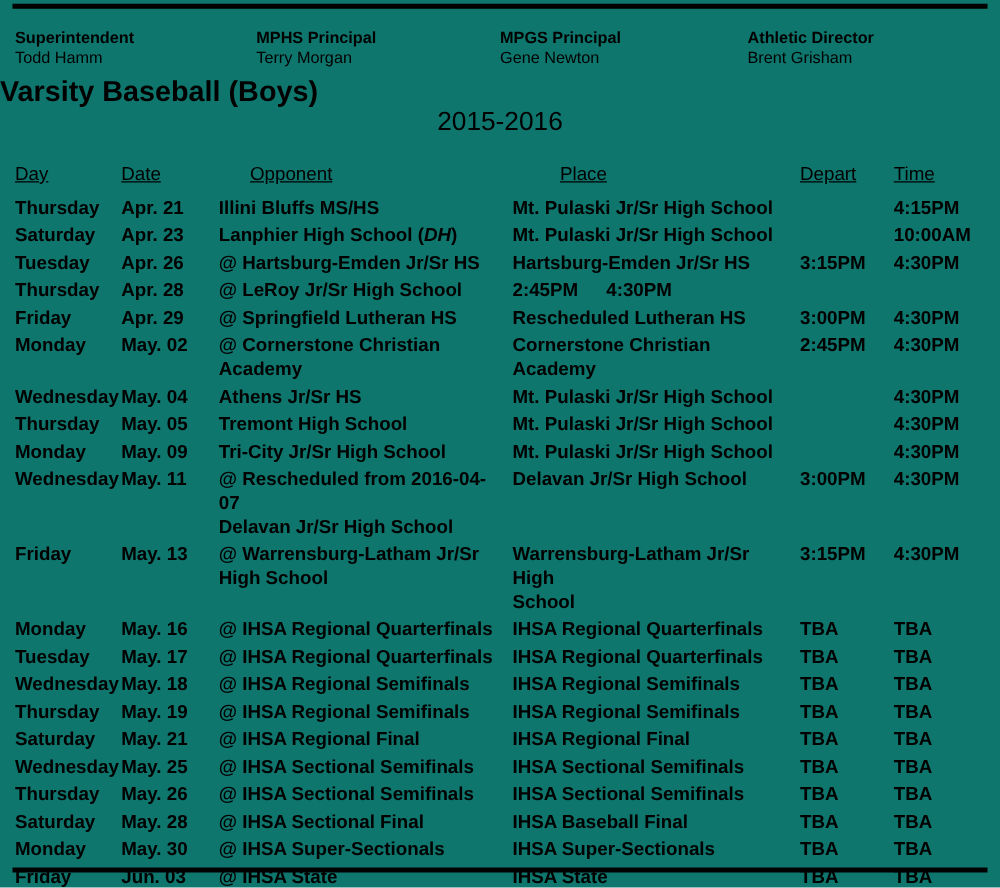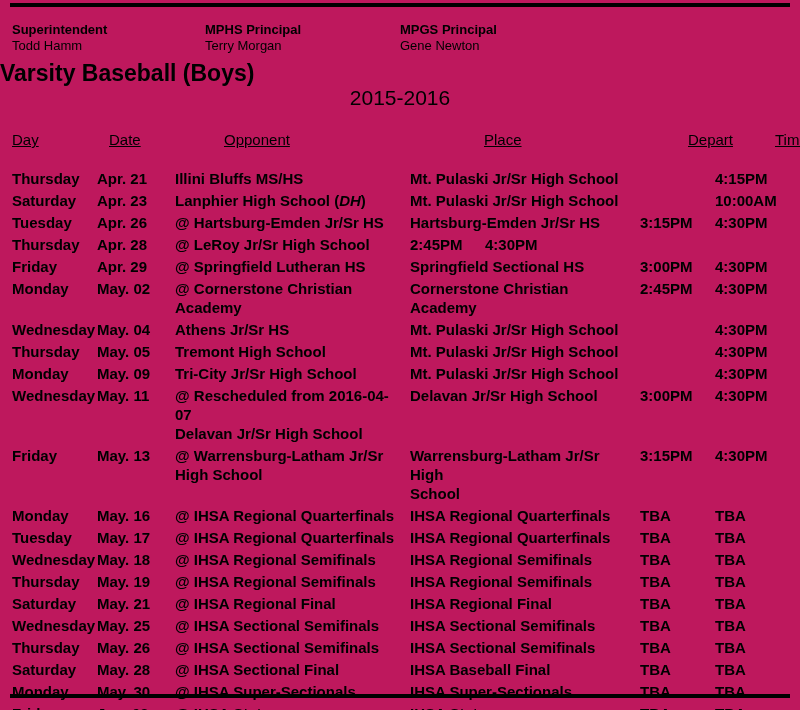--- a/index.html
+++ b/index.html
@@ -2,21 +2,21 @@
 <html><head>
 <meta charset="utf-8">
 <style>
   * { margin: 0; padding: 0; box-sizing: border-box; }
   html, body { background: #ffffff; }
   body { font-family: "Liberation Sans", sans-serif; color: #000; }
   .page {
     position: relative;
     width: 800px;
     height: 710px;
-    background: #be185d;
+    background: #0f766e;
     overflow: hidden;
   }
   .rule {
     height: 4px;
     background: #000;
     margin: 0 10px;
   }
   .rule.top { margin-top: 3px; }
   .rule.bottom { position: absolute; left: 0; right: 0; bottom: 12px; }
 
@@ -39,21 +39,21 @@
   }
   .subtitle {
     text-align: center;
     font-size: 21px;
     line-height: 23px;
   }
 
   
   .sched { padding-left: 12px; margin-top: 21px; }
   .trow, .thead { display: flex; align-items: flex-start; }
-  .thead { margin-bottom: 19px; font-size: 15px; line-height: 20px; gap: 12px; }
+  .thead { margin-bottom: 7px; font-size: 15px; line-height: 20px; }
   .thead .hcell span { text-decoration: underline; }
   .c, .hcell { flex: 0 0 auto; }
   .col-day    { width: 85px; }
   .col-date   { width: 78px; }
   .col-opp    { width: 235px; padding-right: 6px; }
   .col-place  { width: 230px; padding-right: 12px; }
   .col-depart { width: 75px; }
   .col-time   { width: 75px; }
   .hcell.col-opp span   { margin-left: 25px; }
   .hcell.col-place span { margin-left: 38px; }
@@ -80,20 +80,24 @@
       <div class="o-name">Todd Hamm</div>
     </div>
     <div class="official">
       <div class="o-title">MPHS Principal</div>
       <div class="o-name">Terry Morgan</div>
     </div>
     <div class="official">
       <div class="o-title">MPGS Principal</div>
       <div class="o-name">Gene Newton</div>
     </div>
+    <div class="official">
+      <div class="o-title">Athletic Director</div>
+      <div class="o-name">Brent Grisham</div>
+    </div>
   </div>
 
   <div class="title">Varsity Baseball (Boys)</div>
   <div class="subtitle">2015-2016</div>
 
   <div class="sched">
     <div class="thead">
       <div class="hcell col-day"><span>Day</span></div>
       <div class="hcell col-date"><span>Date</span></div>
       <div class="hcell col-opp"><span>Opponent</span></div>
@@ -130,21 +134,21 @@
           <div class="c col-day">Thursday</div>
           <div class="c col-date">Apr. 28</div>
           <div class="c col-opp">@ LeRoy Jr/Sr High School</div>
           <div class="c col-depart">2:45PM</div>
           <div class="c col-time">4:30PM</div>
         </div>
         <div class="trow">
           <div class="c col-day">Friday</div>
           <div class="c col-date">Apr. 29</div>
           <div class="c col-opp">@ Springfield Lutheran HS</div>
-          <div class="c col-place">Springfield Sectional HS</div>
+          <div class="c col-place">Rescheduled Lutheran HS</div>
           <div class="c col-depart">3:00PM</div>
           <div class="c col-time">4:30PM</div>
         </div>
         <div class="trow">
           <div class="c col-day">Monday</div>
           <div class="c col-date">May. 02</div>
           <div class="c col-opp">@ Cornerstone Christian
 Academy</div>
           <div class="c col-place">Cornerstone Christian Academy</div>
           <div class="c col-depart">2:45PM</div>

